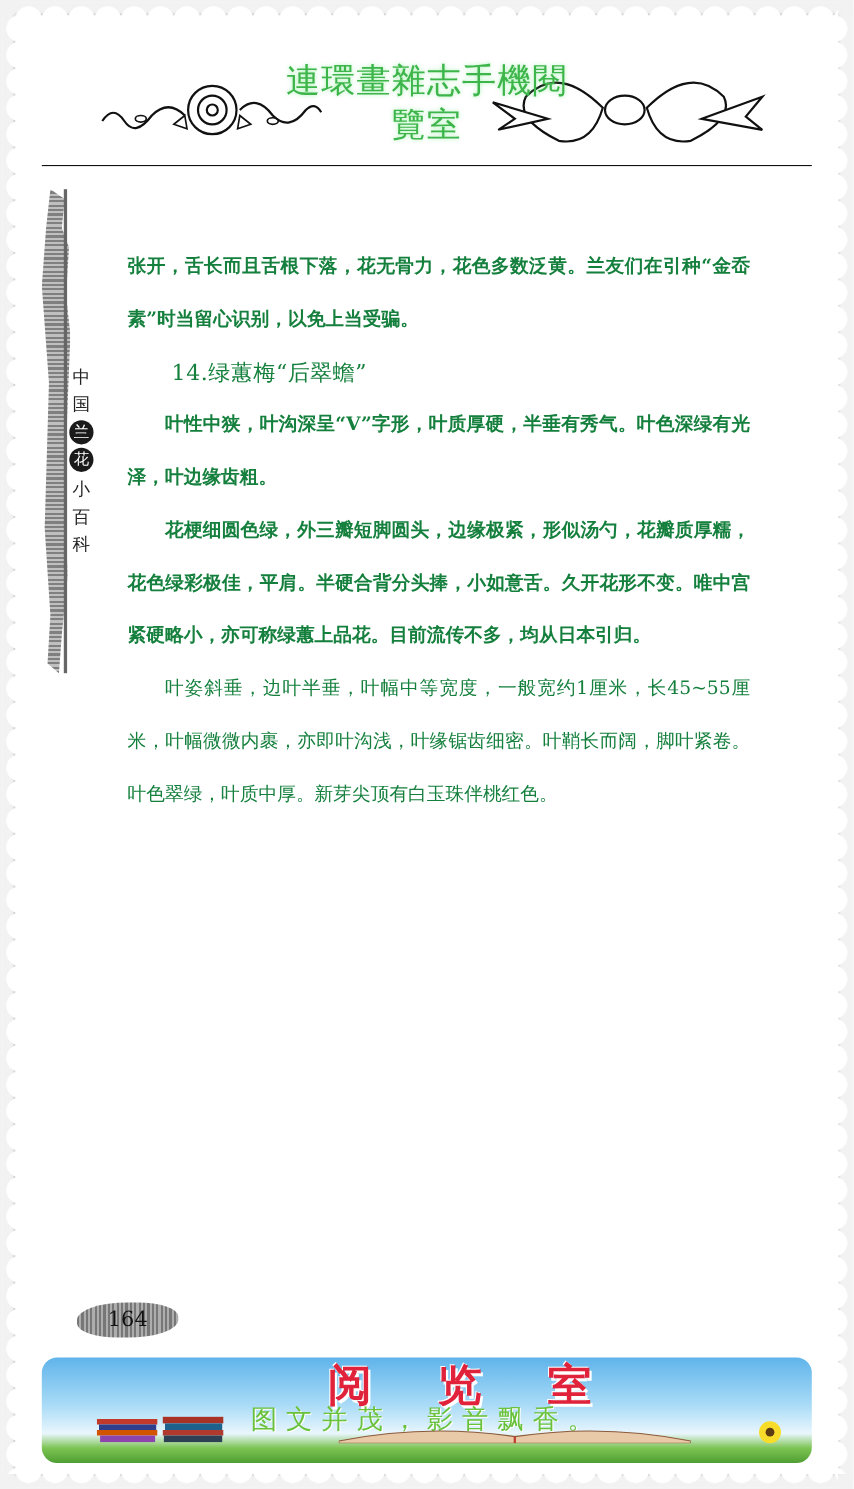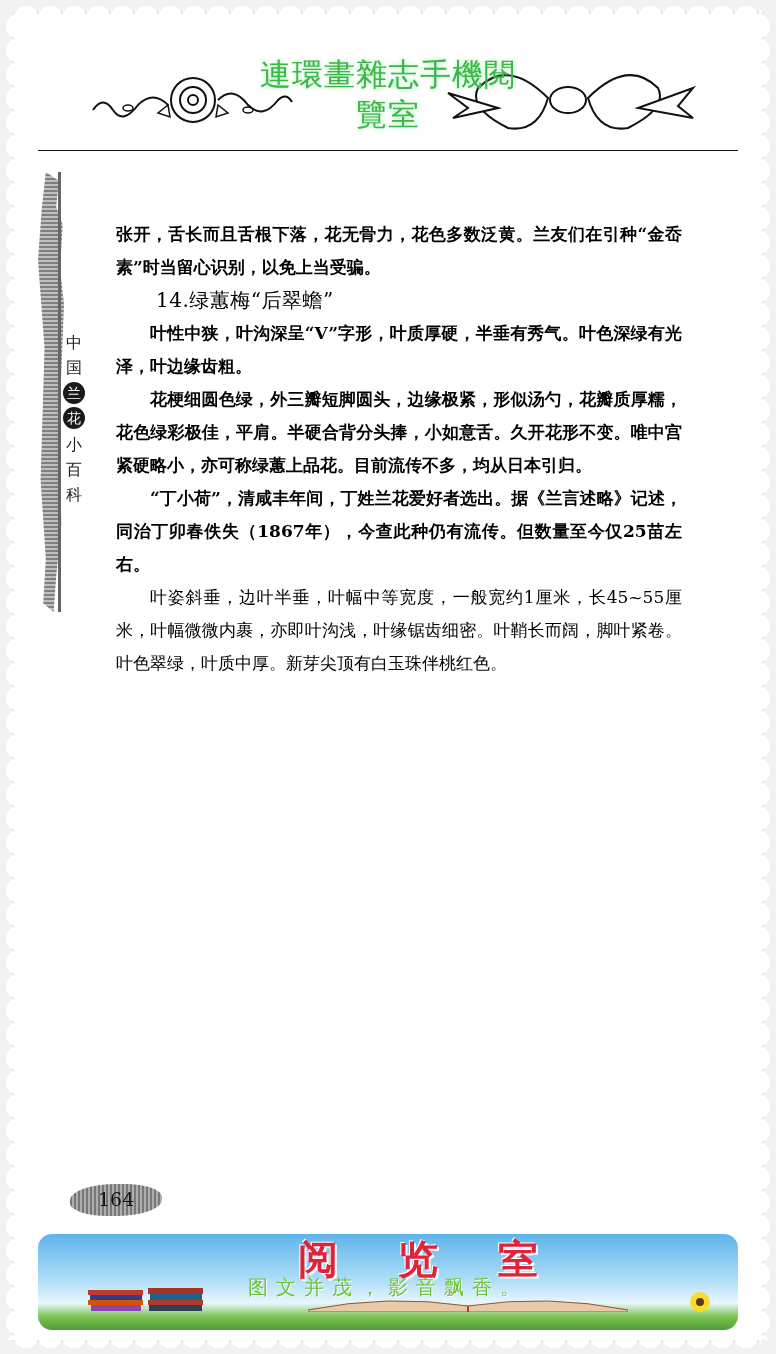--- a/index.html
+++ b/index.html
@@ -55,21 +55,21 @@
     font-family:"DejaVu Sans","Liberation Sans",sans-serif; font-size:16px; color:#222; text-align:center;
   }
   .spine-chars span { display:block; height:25px; line-height:25px; }
   .spine-chars span.circ {
     background:#1a1a1a; color:#fff; border-radius:50%; width:22px; height:22px; line-height:22px;
     margin:2px auto 3px; font-size:14px;
   }
 
   .content {
     position:absolute; left:116px; top:218px; width:566px;
-    font-size:17px; line-height:33px; color:#000000; font-weight:bold;
+    font-size:17px; line-height:48px; color:#15803d; font-weight:bold;
     text-align:justify;
   }
   .content p { margin:0; text-indent:2em; }
   .content p.noindent { text-indent:0; }
   .content p.heading { font-weight:normal; font-size:20px; letter-spacing:0.5px; }
 
   .page-num {
     position:absolute; left:70px; top:1184px; width:92px; height:32px;
     background: repeating-linear-gradient(90deg,#555 0 2px,#999 2px 4px);
     opacity:0.8; border-radius:50% 40% 50% 40%;
@@ -85,21 +85,21 @@
     border-radius: 14px;
   }
   .banner-title {
     position:absolute; left:0; width:100%; top:-2px; text-align:center;
     font-family:"DejaVu Sans","Liberation Sans",sans-serif; font-weight:bold;
     font-size:40px; color:#e0223a; letter-spacing:60px; padding-left:60px;
     text-shadow:2px 2px 0 #fff, -1px -1px 0 #fff;
   }
   .banner-sub {
     position:absolute; left:0; width:100%; top:40px; text-align:center;
-    font-family:Liberation Serif, serif; font-size:20px;
+    font-family:Liberation Serif, serif; font-size:24px;
     color:#6ac23a; letter-spacing:8px;
     text-shadow:1px 1px 0 #fff;
   }
   .book { position:absolute; left:270px; top:58px; width:320px; height:20px; }
   .books { position:absolute; left:50px; top:52px; width:120px; height:26px; }
   .flower { position:absolute; left:640px; top:56px; width:40px; height:24px; }
 </style>
 </head>
 <body>
 
@@ -141,21 +141,20 @@
   <span>小</span>
   <span>百</span>
   <span>科</span>
 </div>
 
 <div class="content">
   <p class="noindent">张开，舌长而且舌根下落，花无骨力，花色多数泛黄。兰友们在引种“金岙素”时当留心识别，以免上当受骗。</p>
   <p class="heading">14.绿蕙梅“后翠蟾”</p>
   <p>叶性中狭，叶沟深呈“V”字形，叶质厚硬，半垂有秀气。叶色深绿有光泽，叶边缘齿粗。</p>
   <p>花梗细圆色绿，外三瓣短脚圆头，边缘极紧，形似汤勺，花瓣质厚糯，花色绿彩极佳，平肩。半硬合背分头捧，小如意舌。久开花形不变。唯中宫紧硬略小，亦可称绿蕙上品花。目前流传不多，均从日本引归。</p>
-  <p>“丁小荷”，清咸丰年间，丁姓兰花爱好者选出。据《兰言述略》记述，同治丁卯春佚失（1867年），今查此种仍有流传。但数量至今仅25苗左右。</p>
   <p style="font-weight:normal;">叶姿斜垂，边叶半垂，叶幅中等宽度，一般宽约1厘米，长45~55厘米，叶幅微微内裹，亦即叶沟浅，叶缘锯齿细密。叶鞘长而阔，脚叶紧卷。叶色翠绿，叶质中厚。新芽尖顶有白玉珠伴桃红色。</p>
 </div>
 
 <div class="page-num"></div>
 <div class="page-num-text">164</div>
 
 <div class="banner">
   <div class="banner-title">阅览室</div>
   <div class="banner-sub">图文并茂，影音飘香。</div>
   <svg class="books" viewBox="0 0 120 26">

